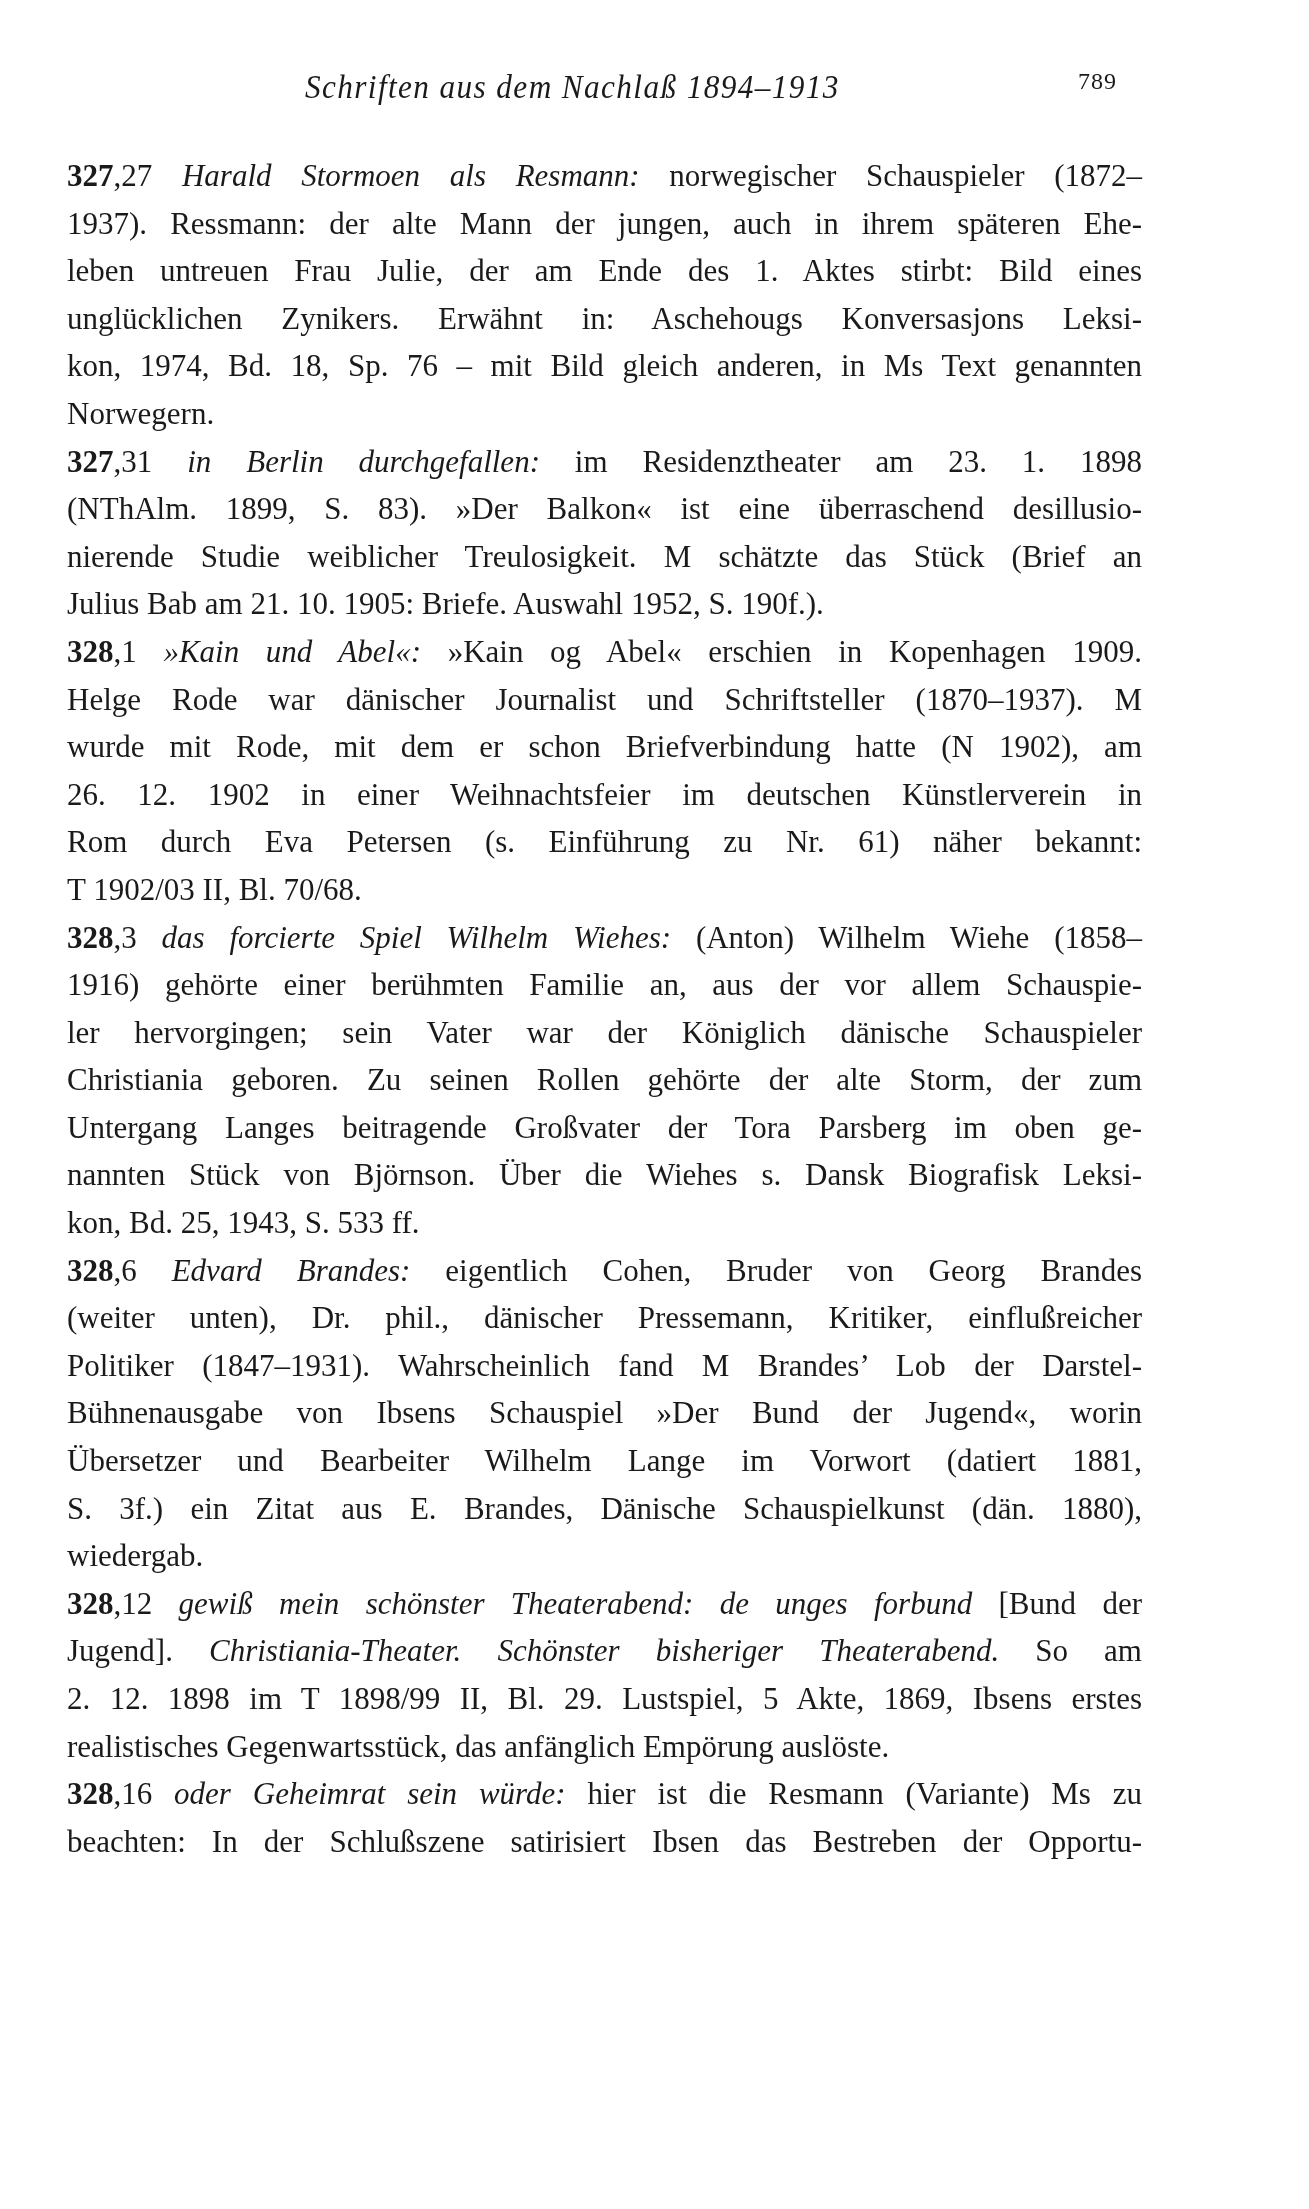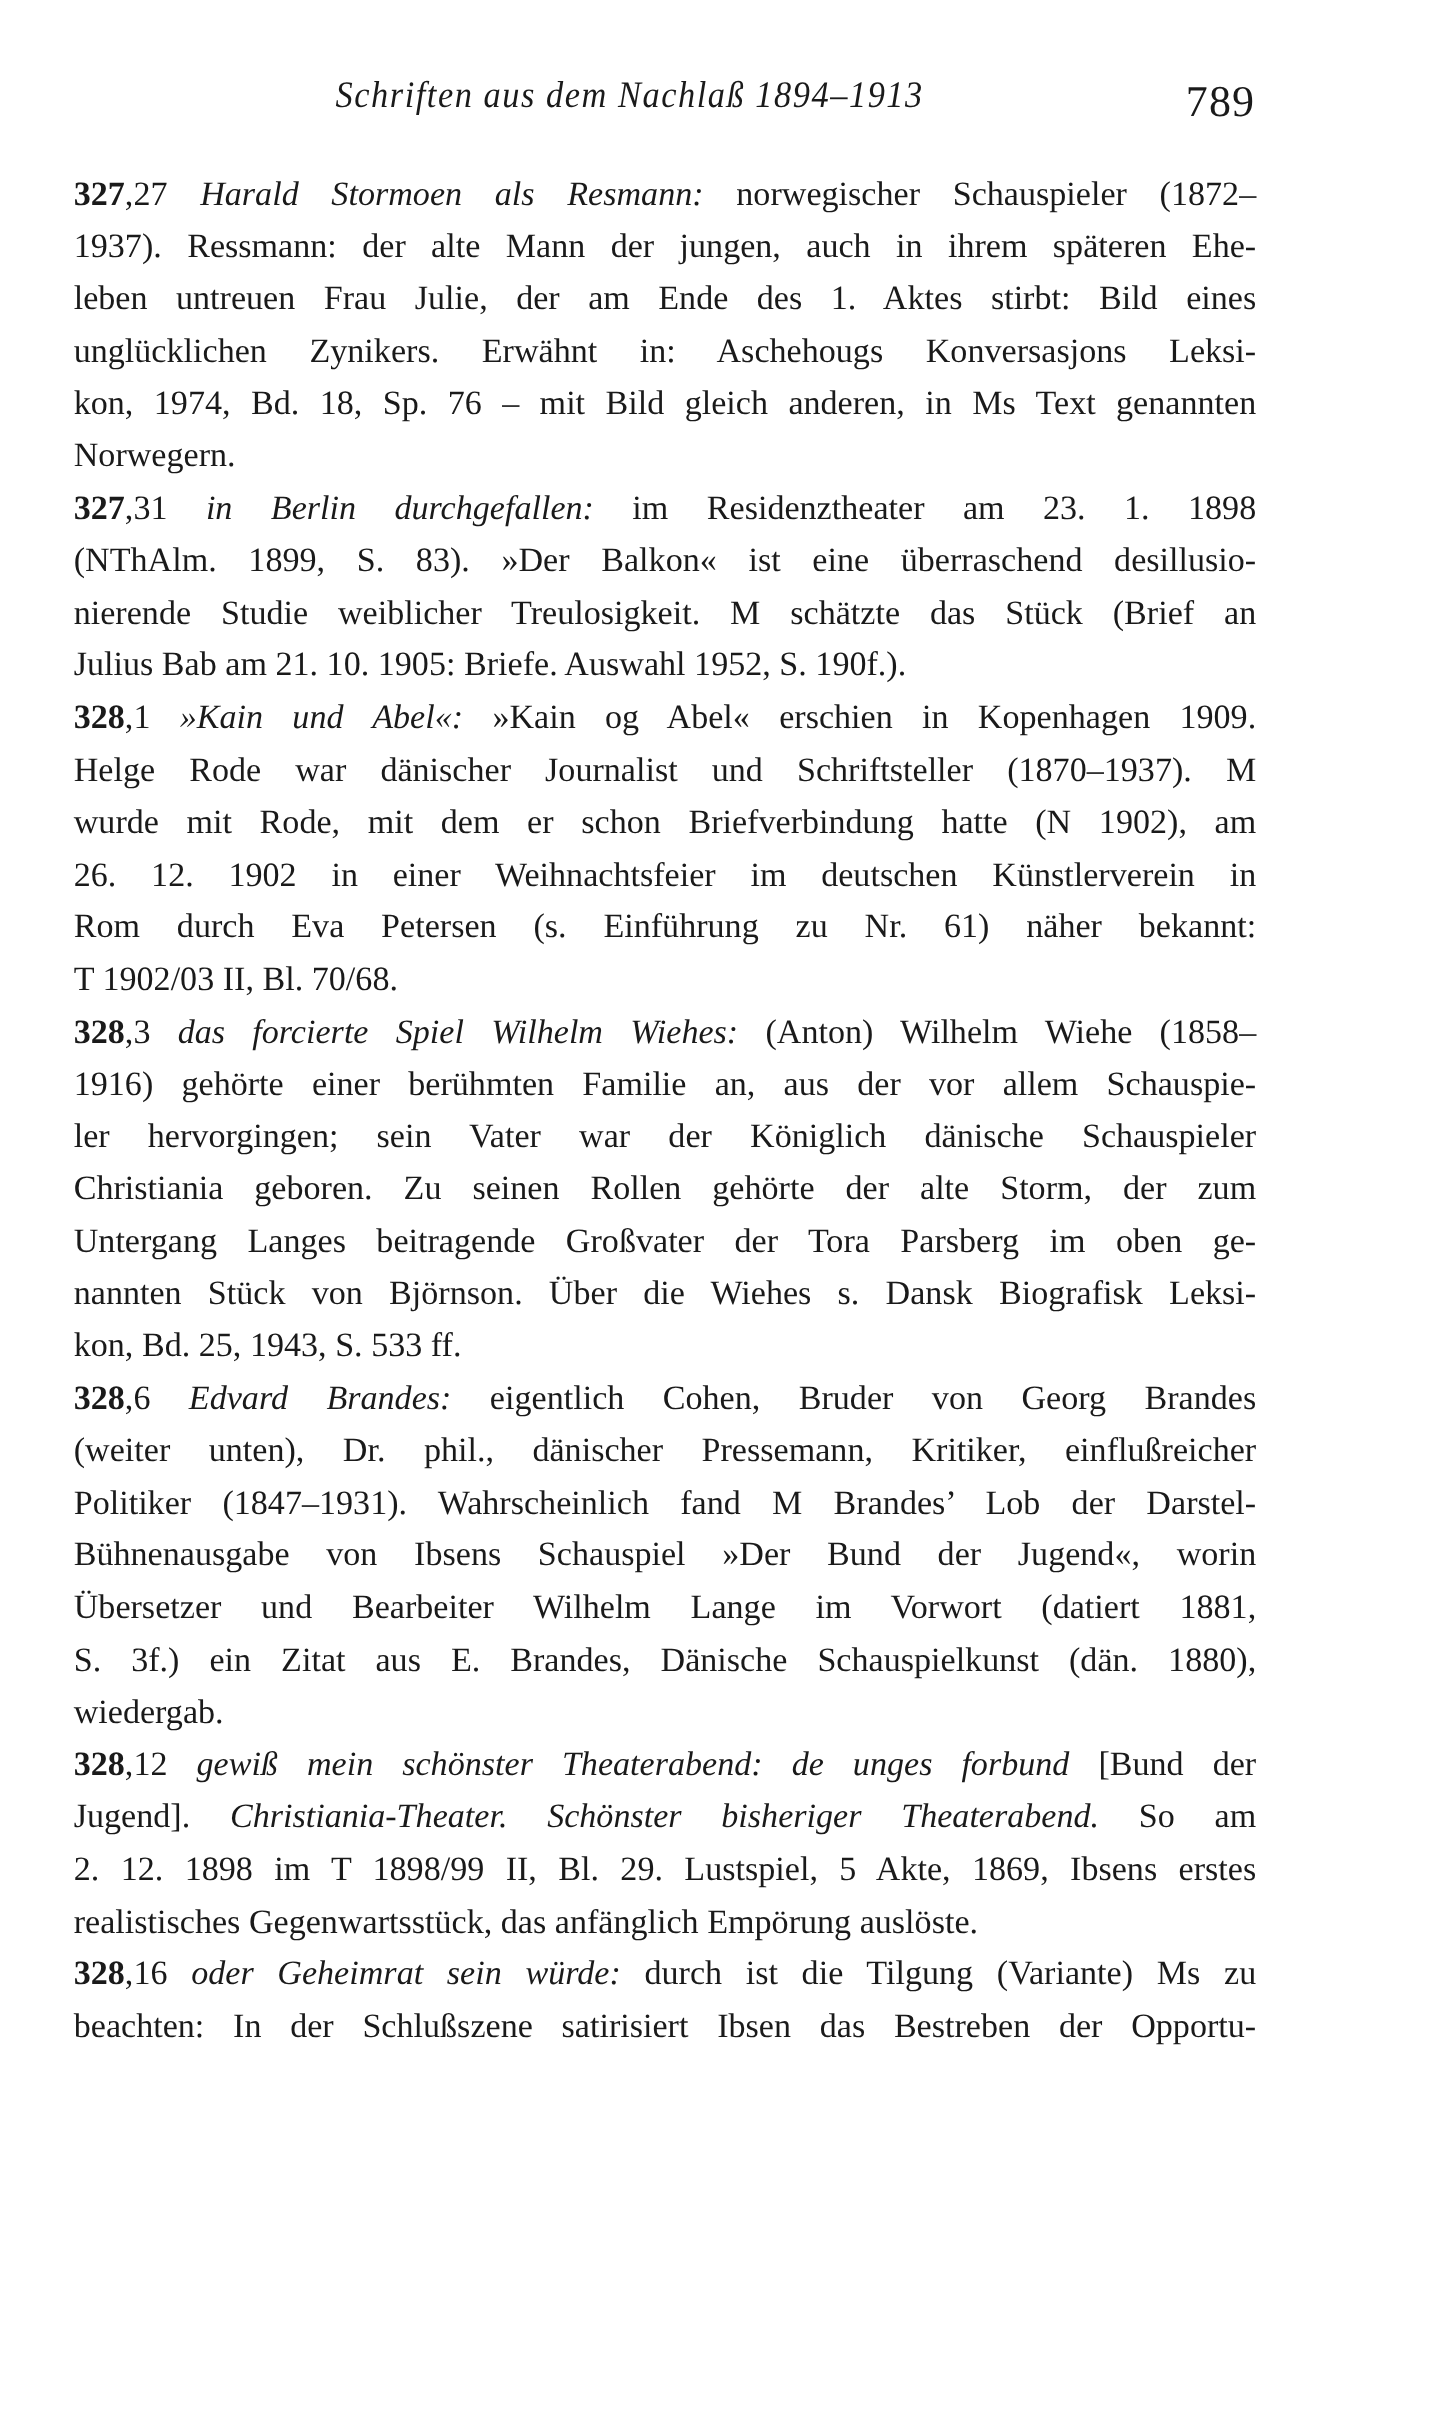--- a/index.html
+++ b/index.html
@@ -1,21 +1,21 @@
 <!DOCTYPE html>
 <html><head>
 <meta charset="utf-8">
 <style>
   html, body { margin: 0; padding: 0; background: #ffffff; }
   body { width: 1309px; height: 2209px; position: relative; overflow: hidden;
          font-family: "Liberation Serif", "DejaVu Serif", serif; color: #1a1a1a; }
   .header { position: absolute; top: 62px; left: 0; width: 1309px; height: 60px; text-align: right; }
   .running-title { position: absolute; left: 305px; top: 6px; font-style: italic; font-size: 34px;
                    letter-spacing: 1.5px; transform: scaleX(0.92); transform-origin: left center; }
-  .page-num { position: absolute; left: 1078px; top: 6px; font-size: 40px; letter-spacing: 1px; }
+  .page-num { position: absolute; left: 1078px; top: 6px; font-size: 24px; letter-spacing: 1px; }
   .body { position: absolute; top: 152px; left: 67px; width: 1075px; }
   .line { height: 47.6px; line-height: 47.6px; font-size: 31px; white-space: nowrap;
           text-align: justify; text-align-last: justify; overflow: visible; }
   .line.last { text-align-last: left; }
   b.ref { font-weight: bold; }
   i { font-style: italic; }
 </style>
 </head>
 <body>
 
@@ -52,15 +52,15 @@
     <div class="line"><span>(weiter unten), Dr. phil., dänischer Pressemann, Kritiker, einflußreicher</span></div>
     <div class="line"><span>Politiker (1847–1931). Wahrscheinlich fand M Brandes’ Lob der Darstel-</span></div>
     <div class="line"><span>Bühnenausgabe von Ibsens Schauspiel »Der Bund der Jugend«, worin</span></div>
     <div class="line"><span>Übersetzer und Bearbeiter Wilhelm Lange im Vorwort (datiert 1881,</span></div>
     <div class="line"><span>S. 3f.) ein Zitat aus E. Brandes, Dänische Schauspielkunst (dän. 1880),</span></div>
     <div class="line last"><span>wiedergab.</span></div>
     <div class="line"><b class="ref">328</b><span>,12 </span><i>gewiß mein schönster Theaterabend: de unges forbund</i><span> [Bund der</span></div>
     <div class="line"><span>Jugend]. </span><i>Christiania-Theater. Schönster bisheriger Theaterabend.</i><span> So am</span></div>
     <div class="line"><span>2. 12. 1898 im T 1898/99 II, Bl. 29. Lustspiel, 5 Akte, 1869, Ibsens erstes</span></div>
     <div class="line last"><span>realistisches Gegenwartsstück, das anfänglich Empörung auslöste.</span></div>
-    <div class="line"><b class="ref">328</b><span>,16 </span><i>oder Geheimrat sein würde:</i><span> durch ist die Tilgung (Variante) Ms zu</span></div>
+    <div class="line"><b class="ref">328</b><span>,16 </span><i>oder Geheimrat sein würde:</i><span> hier ist die Resmann (Variante) Ms zu</span></div>
     <div class="line"><span>beachten: In der Schlußszene satirisiert Ibsen das Bestreben der Opportu-</span></div>
   </div>
 
 </body></html>

